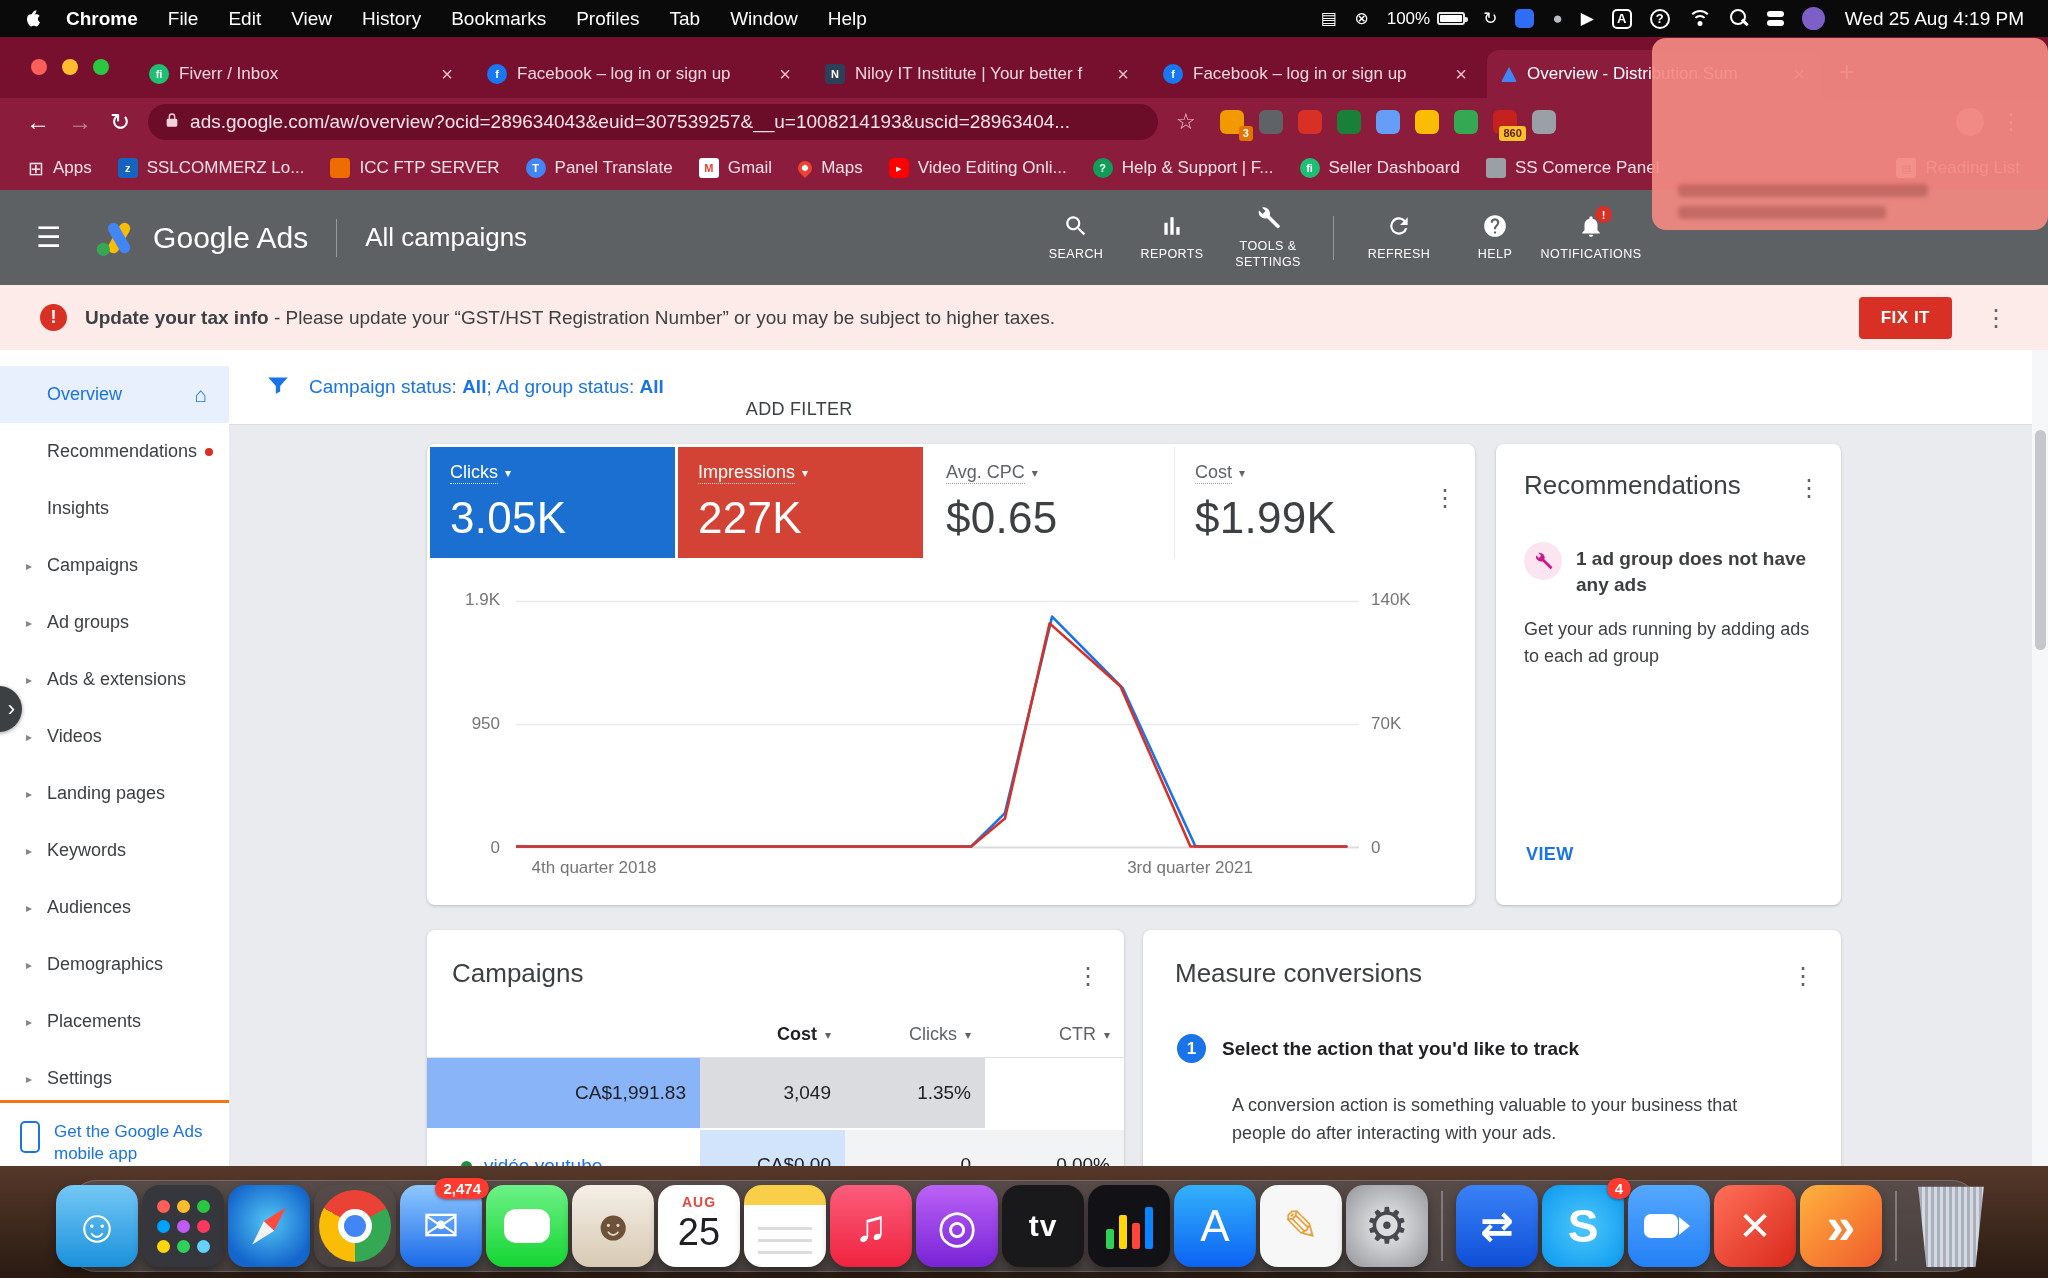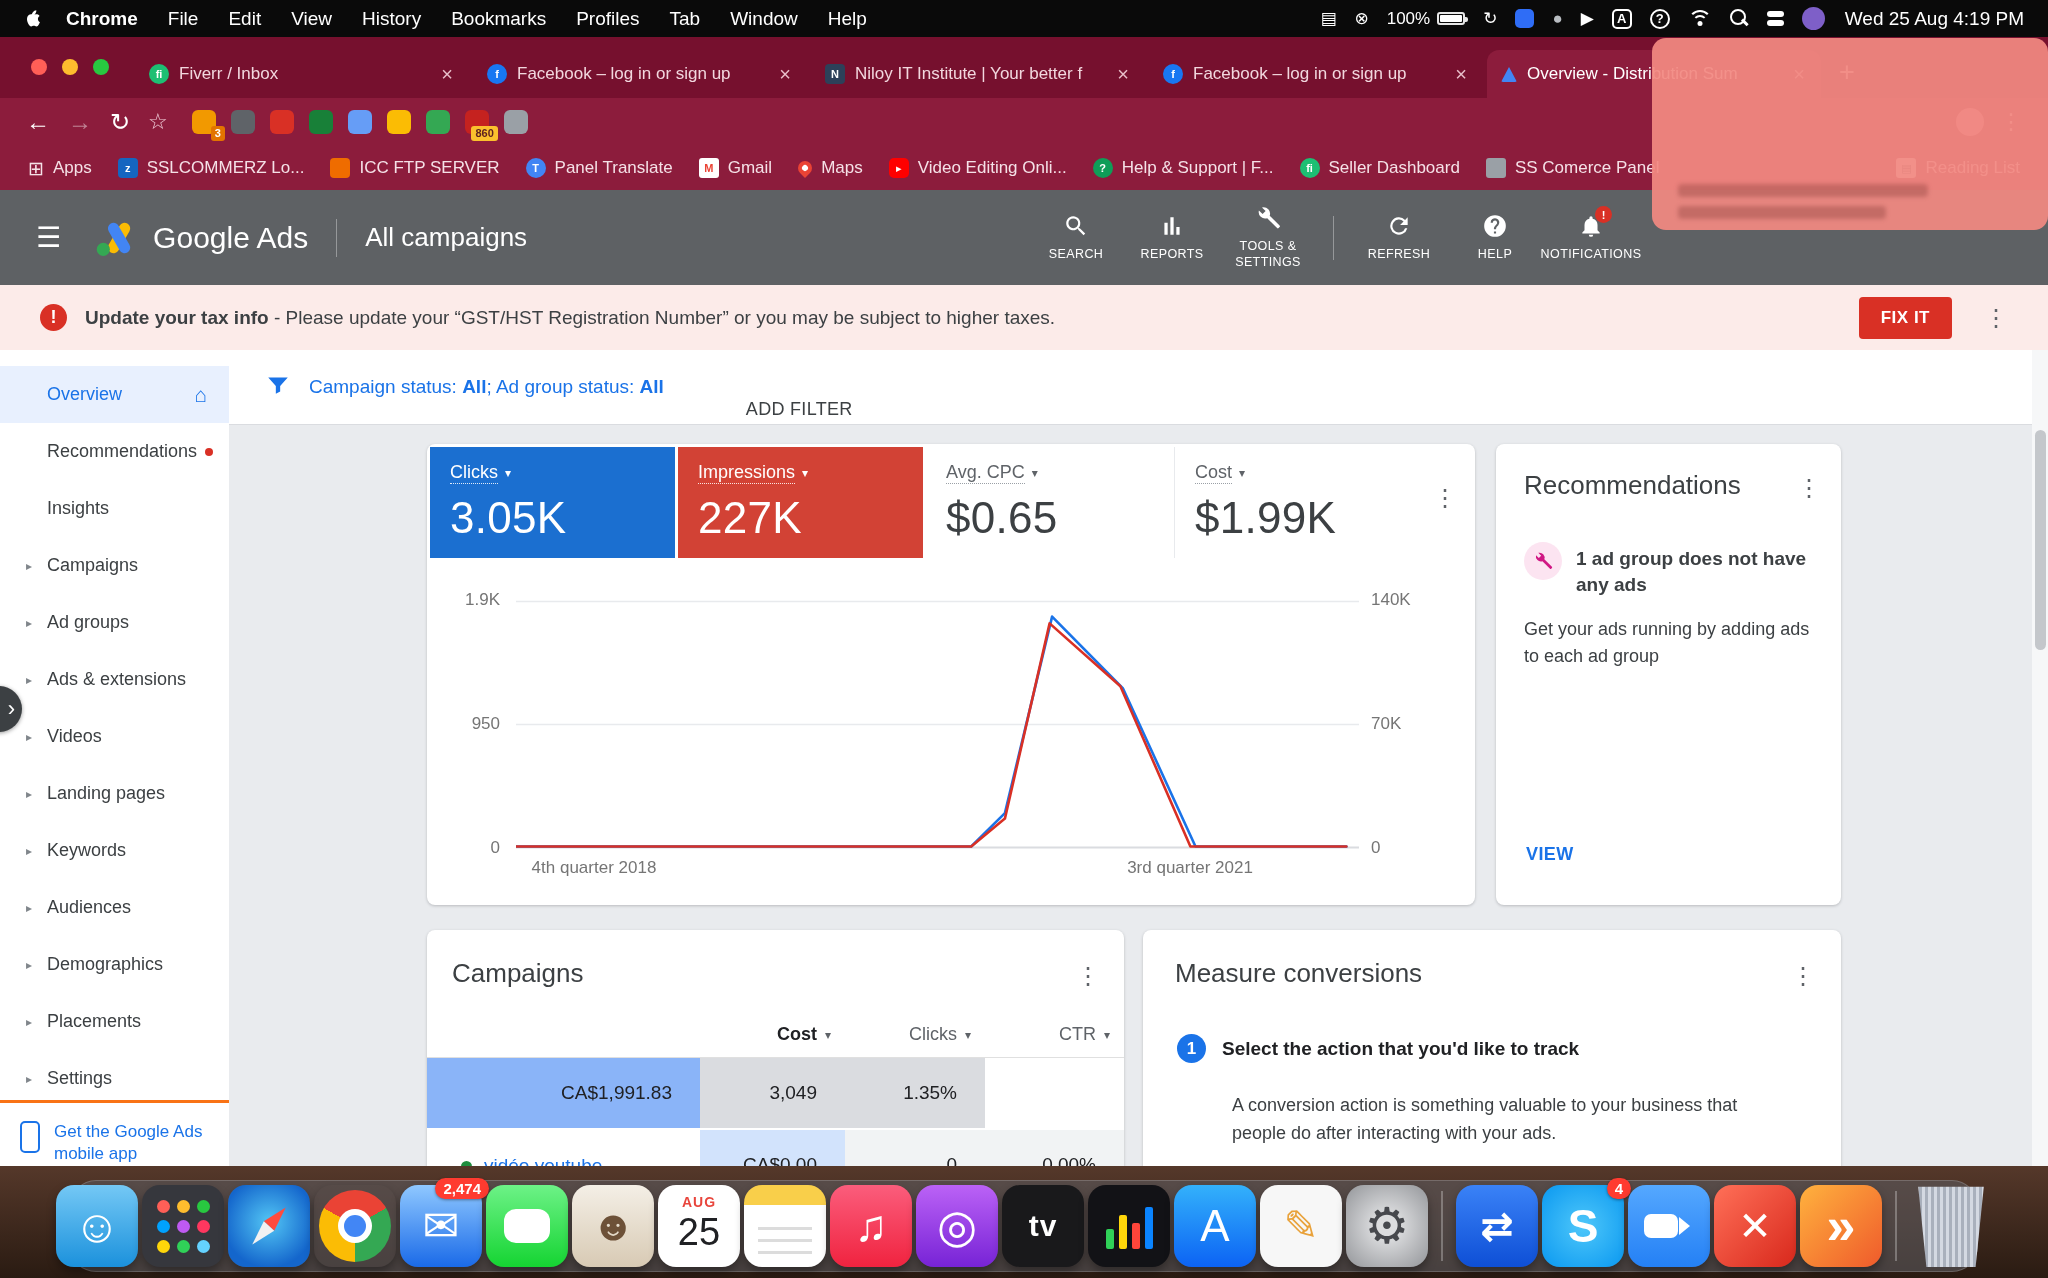--- a/index.html
+++ b/index.html
@@ -169,21 +169,21 @@
   #campaign-table { position:absolute; left:0; right:0; top:82px; }
   .camp-head, .camp-row { display:grid; grid-template-columns:273px 145px 140px 139px; }
   .camp-head { height:46px; border-bottom:1px solid #e0e0e0; }
   .camp-h { display:flex; align-items:center; justify-content:flex-end; gap:8px; padding:0 14px; font-size:18px; color:#5f6368; cursor:pointer; }
   .camp-h.sorted { color:#202124; font-weight:700; }
   .camp-caret { font-size:12px; color:#5f6368; }
   .camp-row { height:72px; }
   .name-cell { display:flex; align-items:center; gap:12px; padding-left:34px; }
   .status-dot { width:11px; height:11px; border-radius:50%; flex:0 0 auto; }
   .camp-link { color:#1a73e8; font-size:19px; cursor:pointer; }
-  .val-cell { display:flex; align-items:center; justify-content:flex-end; padding-right:28px; font-size:19px; color:#202124; border-bottom:2px solid #fff; }
+  .val-cell { display:flex; align-items:center; justify-content:flex-end; padding-right:14px; font-size:19px; color:#202124; border-bottom:2px solid #fff; }
 
   
   .meas-title { position:absolute; left:32px; top:28px; }
   .meas-step { position:absolute; left:34px; top:104px; display:flex; gap:16px; align-items:center; }
   .step-circle { width:29px; height:29px; border-radius:50%; background:#1a73e8; color:#fff; font-size:17px; font-weight:700;
     display:flex; align-items:center; justify-content:center; flex:0 0 auto; }
   .step-title { font-size:19px; font-weight:700; color:#202124; }
   .meas-body { position:absolute; left:89px; top:162px; right:48px; font-size:18px; color:#3c4043; line-height:1.55; }
 
   
@@ -316,20 +316,28 @@
           <span class="tab-close">×</span>
         </div>
         <span class="newtab-btn">+</span>
       </div>
   </div>
 
   <div id="toolbar">
     <span class="nav-btn">←</span>
     <span class="nav-btn dim">→</span>
     <span class="nav-btn">↻</span>
+    <span id="url-pill">
+      <span>
+        <svg width="16" height="16" viewBox="0 0 24 24">
+            <path fill="#f3d2db" d="M12 2a5 5 0 0 0-5 5v3H6a2 2 0 0 0-2 2v8a2 2 0 0 0 2 2h12a2 2 0 0 0 2-2v-8a2 2 0 0 0-2-2h-1V7a5 5 0 0 0-5-5zm-3 8V7a3 3 0 1 1 6 0v3H9z"></path>
+          </svg>
+      </span>
+      <span id="url-text">ads.google.com/aw/overview?ocid=289634043&amp;euid=307539257&amp;__u=1008214193&amp;uscid=28963404...</span>
+    </span>
     <span class="star">☆</span>
     <span id="extension-icons">
         <span class="ext-ic" style="background: rgb(242, 153, 0);">
           <span class="ext-badge" style="background: rgb(227, 116, 0); color: rgb(255, 255, 255);">3</span>
         </span>
         <span class="ext-ic" style="background: rgb(95, 99, 104);"></span>
         <span class="ext-ic" style="background: rgb(217, 48, 37);"></span>
         <span class="ext-ic" style="background: rgb(24, 128, 56);"></span>
         <span class="ext-ic" style="background: rgb(102, 157, 246);"></span>
         <span class="ext-ic" style="background: rgb(251, 188, 4);"></span>

